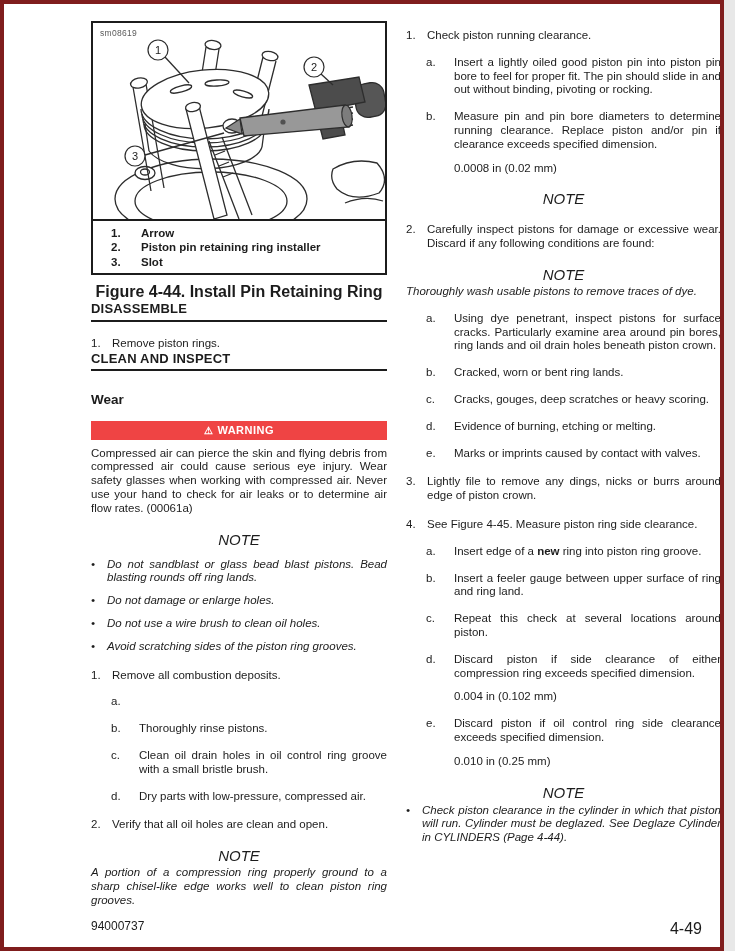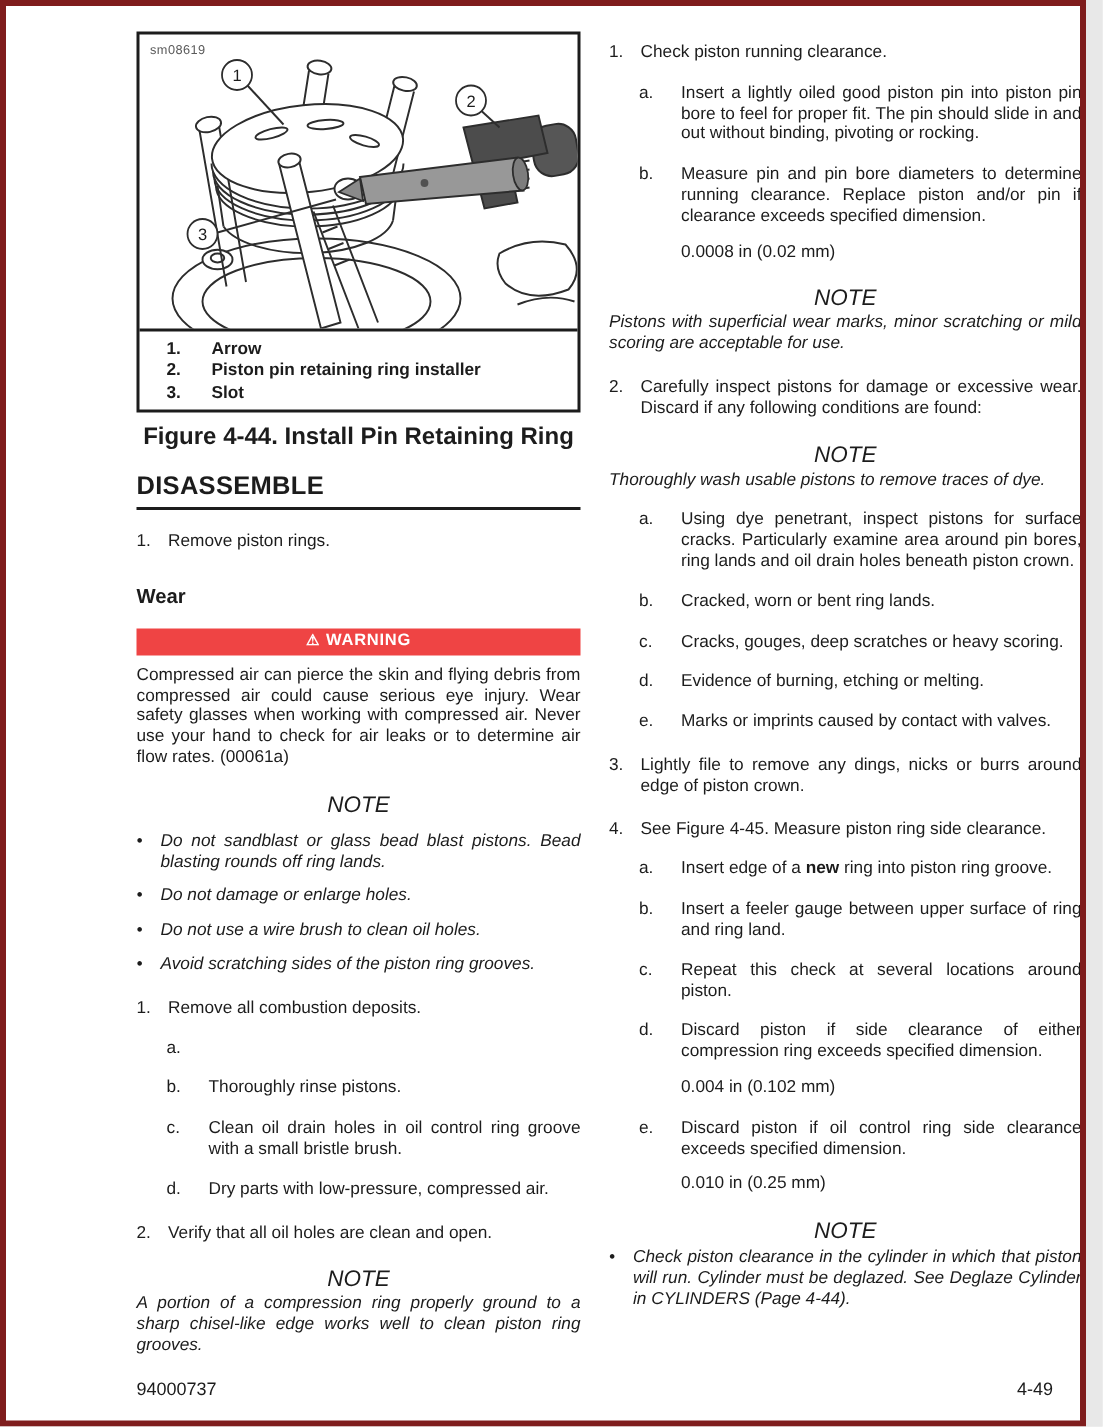--- a/index.html
+++ b/index.html
@@ -22,22 +22,22 @@
   
   .figure-box{position:relative;border:2px solid #1c1c1c;margin-top:7px;background:#fff;}
   .fig-code{position:absolute;top:5px;left:7px;font-size:8.5px;color:#5a5a5a;letter-spacing:.3px;}
   .figure-box svg{display:block;width:100%;height:196px;}
   .legend{border-top:2px solid #1c1c1c;padding:5px 0 4px 0;}
   .legend-row{display:flex;font-weight:bold;font-size:11.5px;line-height:1.25;}
   .legend-num{width:30px;padding-left:18px;flex:none;}
   .caption{text-align:center;font-weight:bold;font-size:16px;margin-top:7px;}
 
   
-  .h1{font-size:17px;font-weight:bold;letter-spacing:.2px;border-bottom:2px solid #1c1c1c;
-      padding-bottom:3px;margin-top:13px;}
+  .h1{font-size:13px;font-weight:bold;letter-spacing:.2px;border-bottom:2px solid #1c1c1c;
+      padding-bottom:3px;}
   .h2{font-size:13.5px;font-weight:bold;margin-top:21px;}
 
   
   .warn-bar{margin-top:13px;background:#ef4444;color:#fff;font-weight:bold;font-size:11px;
       text-align:center;padding:2.5px 0;letter-spacing:.5px;}
   .warn-icon{font-size:10px;margin-right:4px;}
   .warn-body{font-weight:normal;text-align:justify;margin-top:7px;}
 
   
   .note-title{font-style:italic;text-align:center;font-size:15px;margin-top:15px;}
@@ -50,21 +50,21 @@
   .step{display:flex;margin-top:15px;}
   .step .num{width:21px;flex:none;}
   .step .txt{flex:1;text-align:justify;}
   .sub{display:flex;margin-left:20px;margin-top:13px;}
   .sub .letter{width:28px;flex:none;}
   .sub .txt{flex:1;text-align:justify;}
   .value{margin-left:48px;margin-top:10px;}
 
   
   .footer-left{position:absolute;left:87px;top:915px;font-size:12px;}
-  .footer-right{position:absolute;right:18px;top:915px;font-size:12px;}
+  .footer-right{position:absolute;right:18px;top:915px;font-size:16px;}
 
   svg .ln{fill:none;stroke:#2d2d2d;stroke-width:1.3;}
   svg .lnw{fill:#ffffff;stroke:#2d2d2d;stroke-width:1.3;}
   svg .callout{fill:#ffffff;stroke:#2d2d2d;stroke-width:1.2;}
   svg text.cnum{font-family:"Liberation Sans",sans-serif;font-size:11px;fill:#1c1c1c;text-anchor:middle;}
 </style>
 </head>
 <body>
 
 <div class="page">
@@ -146,20 +146,21 @@
     </div>
     <div class="caption">Figure 4-44. Install Pin Retaining Ring</div>
 
     <div class="h1">DISASSEMBLE</div>
 
     <div class="step">
       <span class="num">1.</span>
       <span class="txt">Remove piston rings.</span>
     </div>
 
+    <div class="h1">CLEAN AND INSPECT</div>
     <div class="h2">Wear</div>
 
     <div class="warn-bar">
       <span class="warn-icon">⚠</span><span>WARNING</span>
     </div>
     <div class="warn-body">Compressed air can pierce the skin and flying debris from compressed air could cause serious eye injury. Wear safety glasses when working with compressed air. Never use your hand to check for air leaks or to determine air flow rates. (00061a)</div>
 
     <div class="note-title">NOTE</div>
     <div class="note-bullet">
       <span class="bullet">•</span>
@@ -218,21 +219,20 @@
       <span class="letter">a.</span>
       <span class="txt">Insert a lightly oiled good piston pin into piston pin bore to feel for proper fit. The pin should slide in and out without binding, pivoting or rocking.</span>
     </div>
     <div class="sub">
       <span class="letter">b.</span>
       <span class="txt">Measure pin and pin bore diameters to determine running clearance. Replace piston and/or pin if clearance exceeds specified dimension.</span>
     </div>
     <div class="value">0.0008 in (0.02 mm)</div>
 
     <div class="note-title">NOTE</div>
-    <div class="note-body">Pistons with superficial wear marks, minor scratching or mild scoring are acceptable for use.</div>
 
     <div class="step">
       <span class="num">2.</span>
       <span class="txt">Carefully inspect pistons for damage or excessive wear. Discard if any following conditions are found:</span>
     </div>
 
     <div class="note-title">NOTE</div>
     <div class="note-body">Thoroughly wash usable pistons to remove traces of dye.</div>
 
     <div class="sub">

